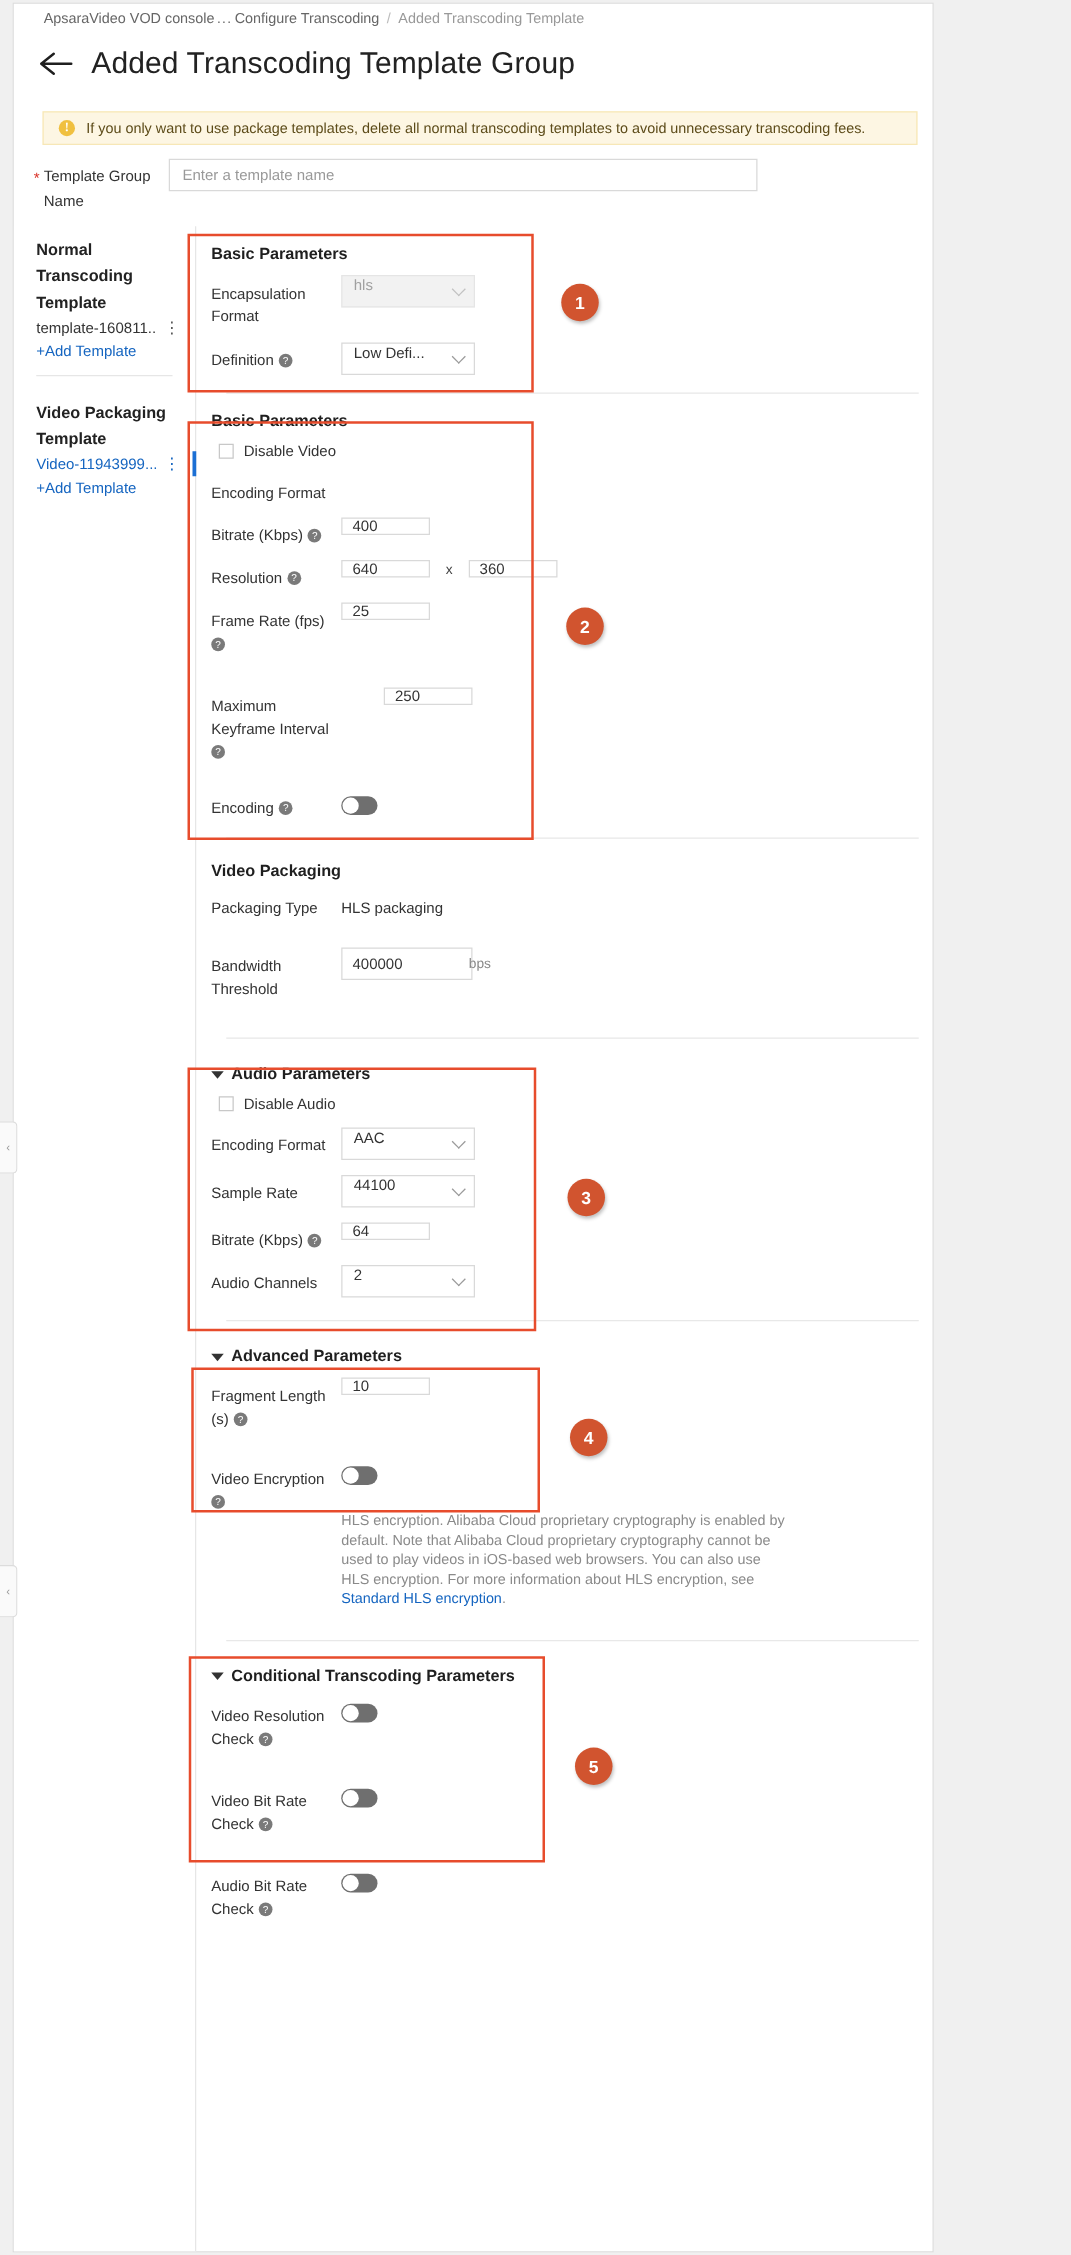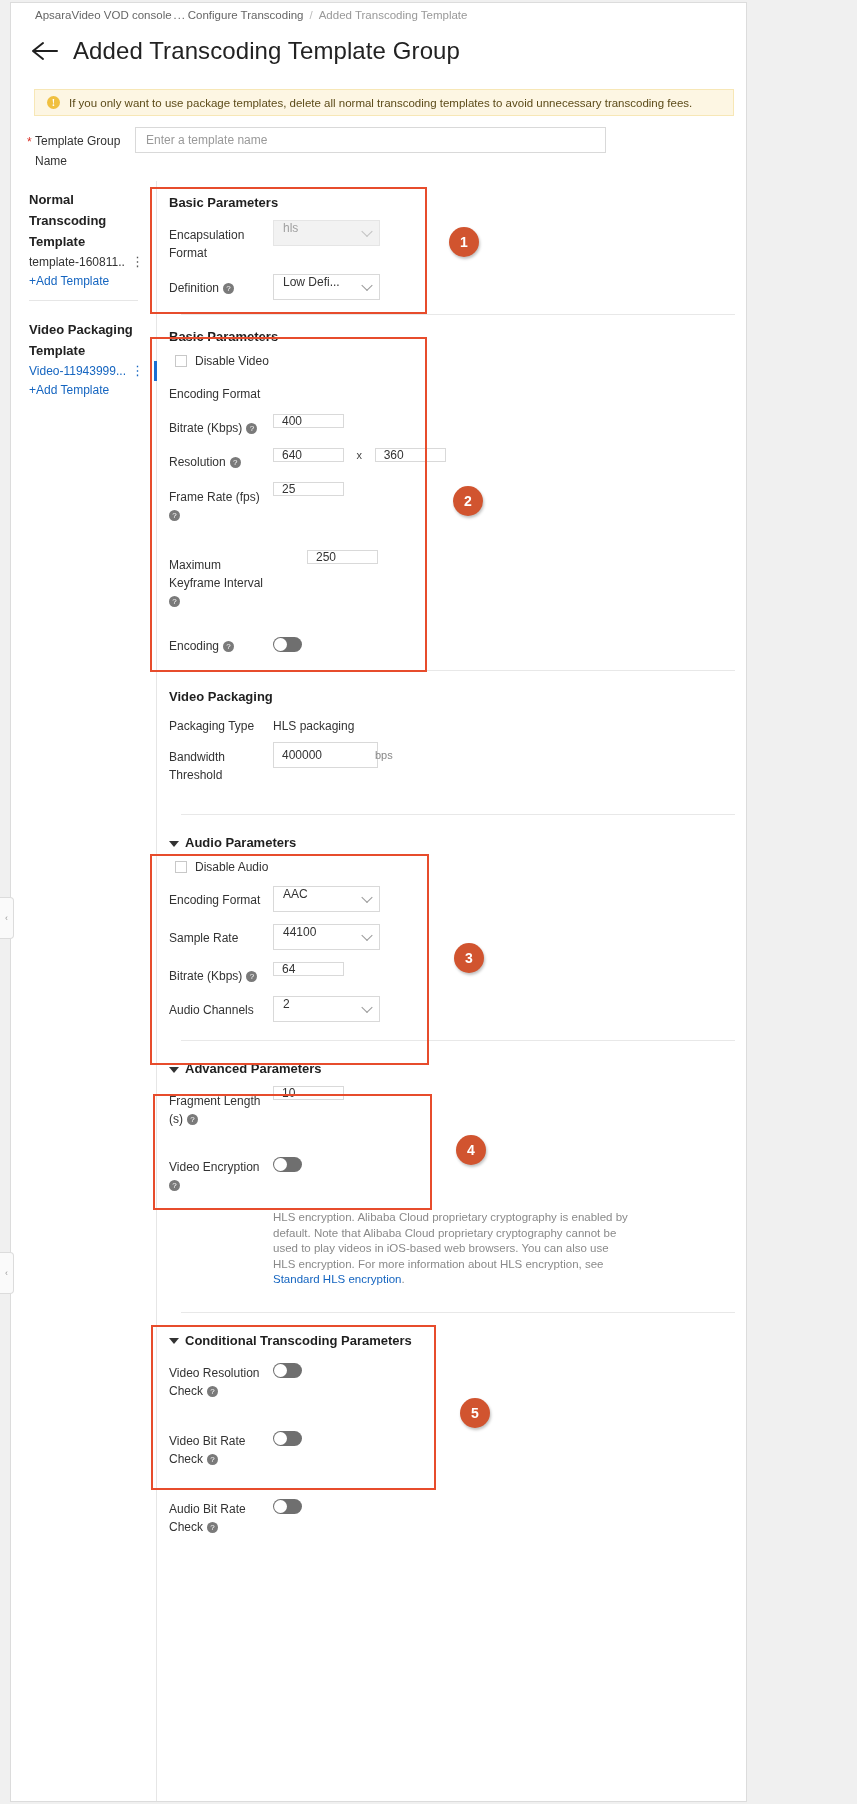--- a/index.html
+++ b/index.html
@@ -373,21 +373,21 @@
         <div class="f-ctl" style="padding-top:5px;">
           <span class="toggle"><span class="knob"></span></span>
         </div>
       </div>
       <div class="hr"></div>
     </div>
 
     <div class="section">
       <div class="sec-title" style="margin-top:8px;">Video Packaging</div>
 
-      <div class="field" style="margin-bottom:4px;align-items:center;">
+      <div class="field" style="margin-bottom:20px;align-items:center;">
         <div class="f-label" style="padding-top:0;line-height:24px;">Packaging Type</div>
         <div class="f-ctl"><span class="static-val" style="line-height:24px;">HLS packaging</span></div>
       </div>
 
       <div class="field" style="margin-bottom:30px;">
         <div class="f-label tall">Bandwidth Threshold</div>
         <div class="f-ctl">
           <span class="unit-box">
             <input type="text" value="400000" style="">
             <span class="unit">bps</span>
@@ -455,21 +455,21 @@
 
       <div class="field" style="margin-bottom:24px;">
         <div class="f-label tall">
           <span>Fragment Length (s)</span><span class="qmark">?</span>
         </div>
         <div class="f-ctl">
           <input class="txt" type="text" value="10" style="">
         </div>
       </div>
 
-      <div class="field" style="margin-bottom:20px;">
+      <div class="field" style="margin-bottom:4px;">
         <div class="f-label tall">
           <span>Video Encryption</span><br><span class="qmark" style="margin-left:0;">?</span>
         </div>
         <div class="f-ctl" style="padding-top:5px;">
           <span class="toggle"><span class="knob"></span></span>
         </div>
       </div>
 
       <div class="note"><span>HLS encryption. Alibaba Cloud proprietary cryptography is enabled by default. Note that Alibaba Cloud proprietary cryptography cannot be used to play videos in iOS-based web browsers. You can also use HLS encryption. For more information about HLS encryption, see </span><a href="#">Standard HLS encryption</a><span>.</span></div>
 

